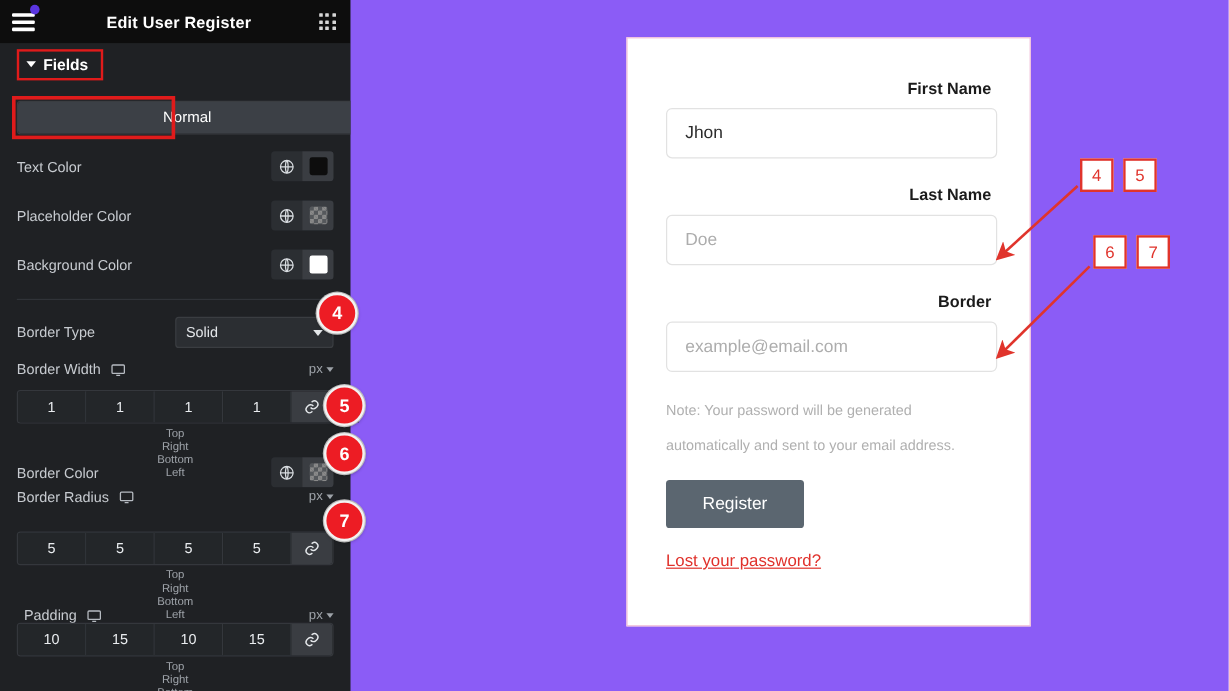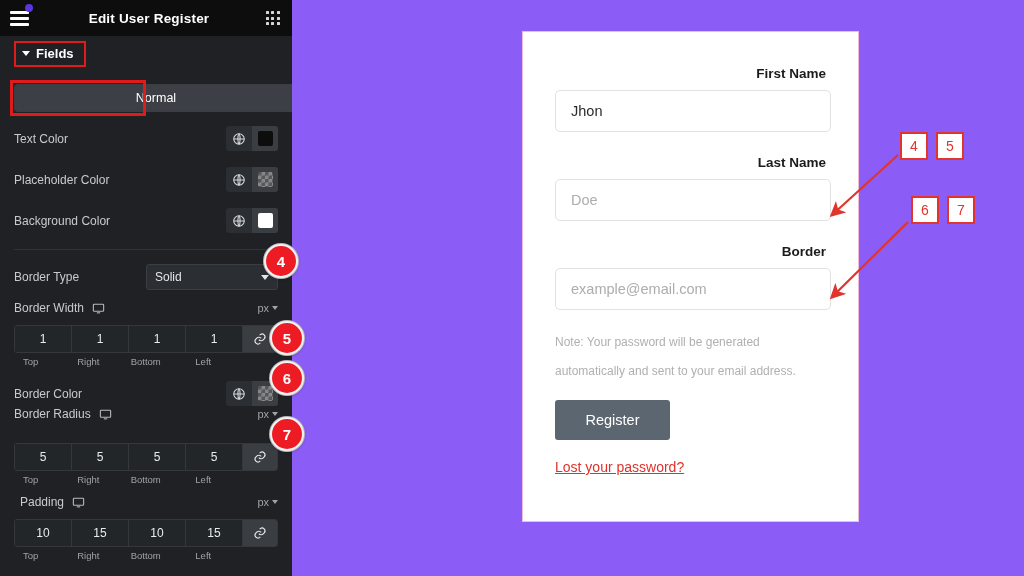--- a/index.html
+++ b/index.html
@@ -85,21 +85,21 @@
   .sel .caret { width:0;height:0;border-left:4.5px solid transparent;border-right:4.5px solid transparent;border-top:5.5px solid #e3e6e9; }
 
   
   .unit { display:flex; align-items:center; gap:3px; color:#9ea3a9; font-size:11px; cursor:pointer; }
   .unit .caret-sm { width:0;height:0;border-left:3.5px solid transparent;border-right:3.5px solid transparent;border-top:4px solid #9ea3a9; }
 
   
   .dims { position:absolute; left:14px; width:264px; height:28px; display:flex; border:1px solid #34373c; border-radius:3px; overflow:hidden; }
   .dims .cell { flex:1; display:flex; align-items:center; justify-content:center; color:#e9ecef; font-size:12px; border-right:1px solid #34373c; background:#232629; cursor:text; }
   .dims .link { width:34px; display:flex; align-items:center; justify-content:center; background:#3a3d42; border-right:none; cursor:pointer; }
-  .dims-labels { position:absolute; left:2px; width:264px; display:flex; }
+  .dims-labels { position:absolute; left:14px; width:264px; display:flex;flex-direction:column; }
   .dims-labels span { flex:1; text-align:center; color:#9ea3a9; font-size:9.5px; }
   .dims-labels .sp { width:34px; flex:none; }
 
   
   .collapse-handle {
     position:absolute; left:285px; top:330px; width:14px; height:22px;
     display:flex; align-items:center; justify-content:center;
     background:#26292d; border-radius:2px 0 0 2px;
   }
   .chev-left { width:0;height:0;border-top:4px solid transparent;border-bottom:4px solid transparent;border-right:5px solid #cfd3d8; }
@@ -323,21 +323,21 @@
         </div>
       </div>
       <div class="dims-labels" style="top:438px;">
         <span>Top</span>
         <span>Right</span>
         <span>Bottom</span>
         <span>Left</span>
         <span class="sp"></span>
       </div>
 
-      <div class="ctl" style="top:459px;padding-left:20px;">
+      <div class="ctl" style="top:470px;padding-left:20px;">
         <div class="ctl-label">
           <span>Padding</span>
           <span class="mono-ic">
             <svg width="13" height="13" viewBox="0 0 24 24" fill="none" stroke="#b6bbc1" stroke-width="2">
               <rect x="2.5" y="4" width="19" height="13" rx="1.5"></rect>
                 <path d="M9 20h6"></path>
             </svg>
           </span>
         </div>
         <div class="unit">

